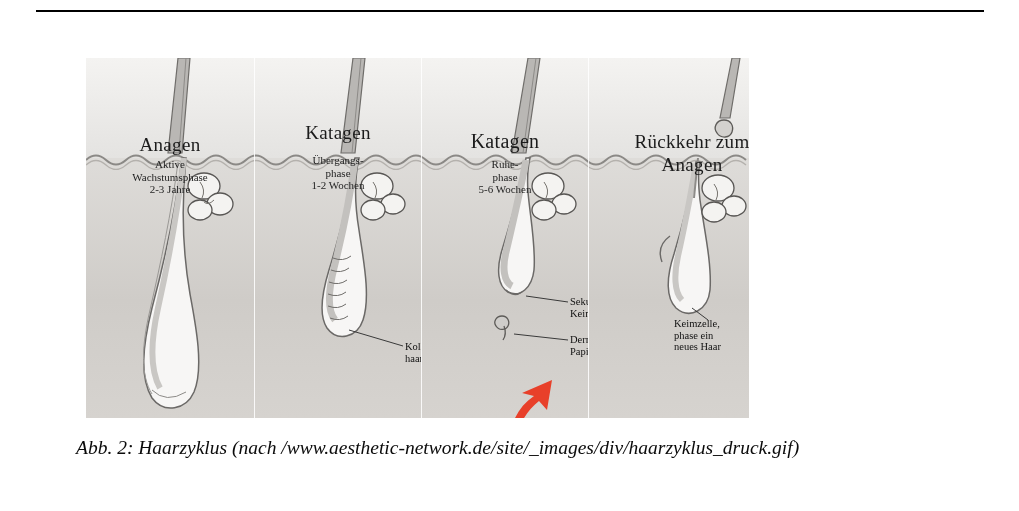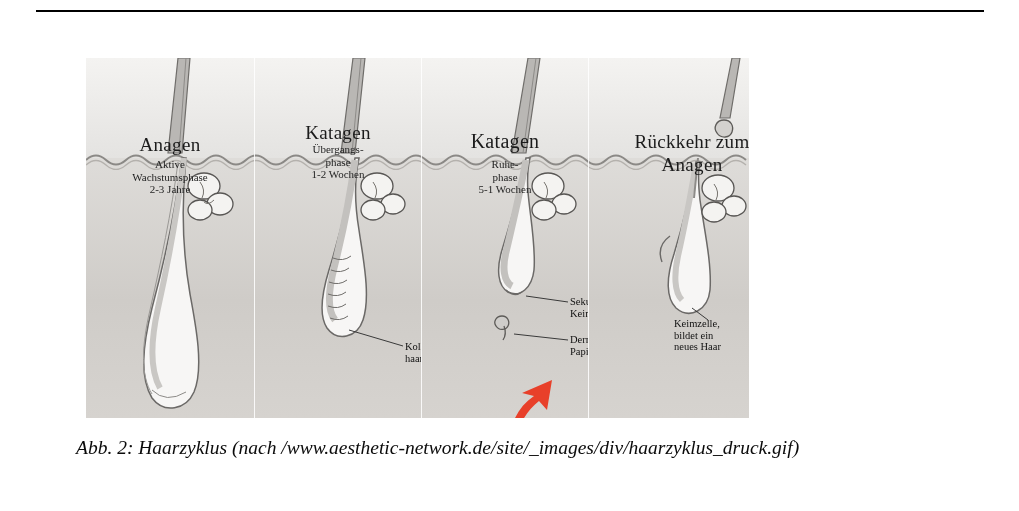--- a/index.html
+++ b/index.html
@@ -192,21 +192,21 @@
           <ellipse cx="122" cy="128" rx="16" ry="13"></ellipse>
           <ellipse cx="138" cy="146" rx="12" ry="10"></ellipse>
           <ellipse cx="118" cy="152" rx="12" ry="10"></ellipse>
         </g>
         <path d="M118,124 q6,8 2,16" stroke="#77746f" stroke-width="1" fill="none"></path>
 
         <path d="M94,272 L148,288" stroke="#3a3a3a" stroke-width="1" fill="none"></path>
       </svg>
 
       <div class="panel-title" style="top:64px;">Katagen</div>
-      <div class="panel-sub" style="top:85px;">
+      <div class="panel-sub" style="top:96px;">
         <div>Übergangs-</div>
         <div>phase</div>
         <div>1-2 Wochen</div>
       </div>
 
       <div class="callout" style="left:150px; top:283px; width:60px;">
         <div>Kolben-</div>
         <div>haar</div>
       </div>
     </div>
@@ -233,21 +233,21 @@
         <path d="M82,268 q3,8 -1,14" fill="none" stroke="#5d5b58" stroke-width="1.3"></path>
 
         <path d="M104,238 L146,244" stroke="#3a3a3a" stroke-width="1" fill="none"></path>
         <path d="M92,276 L146,282" stroke="#3a3a3a" stroke-width="1" fill="none"></path>
       </svg>
 
       <div class="panel-title" style="top:72px; font-size:20px;">Katagen</div>
       <div class="panel-sub" style="top:100px;">
         <div>Ruhe-</div>
         <div>phase</div>
-        <div>5-1 Wochen</div>
+        <div>5-6 Wochen</div>
       </div>
 
       <div class="callout" style="left:148px; top:238px; width:70px;">
         <div>Sekundäre</div>
         <div>Keimzelle</div>
       </div>
 
       <div class="callout" style="left:148px; top:276px; width:70px;">
         <div>Dermale</div>
         <div>Papille</div>
@@ -277,21 +277,21 @@
         <path d="M80,250 L96,262" stroke="#3a3a3a" stroke-width="1" fill="none"></path>
       </svg>
 
       <div class="panel-title" style="top:72px; font-size:19px; line-height:23px;">
         <div>Rückkehr zum</div>
         <div>Anagen</div>
       </div>
 
       <div class="callout" style="left:62px; top:260px; width:86px;">
         <div>Keimzelle,</div>
-        <div>bildet ein</div>
+        <div>phase ein</div>
         <div>neues Haar</div>
       </div>
     </div>
 
     <div class="panel-sep" style="left:168px;"></div>
     <div class="panel-sep" style="left:335px;"></div>
     <div class="panel-sep" style="left:502px;"></div>
 
     <svg class="arrow" viewBox="0 0 52 58">
       <path d="M6,56 C10,40 18,28 30,20 L18,17 L48,4 L43,34 L35,25 C25,33 17,44 14,57 Z" fill="#e8402a"></path>

